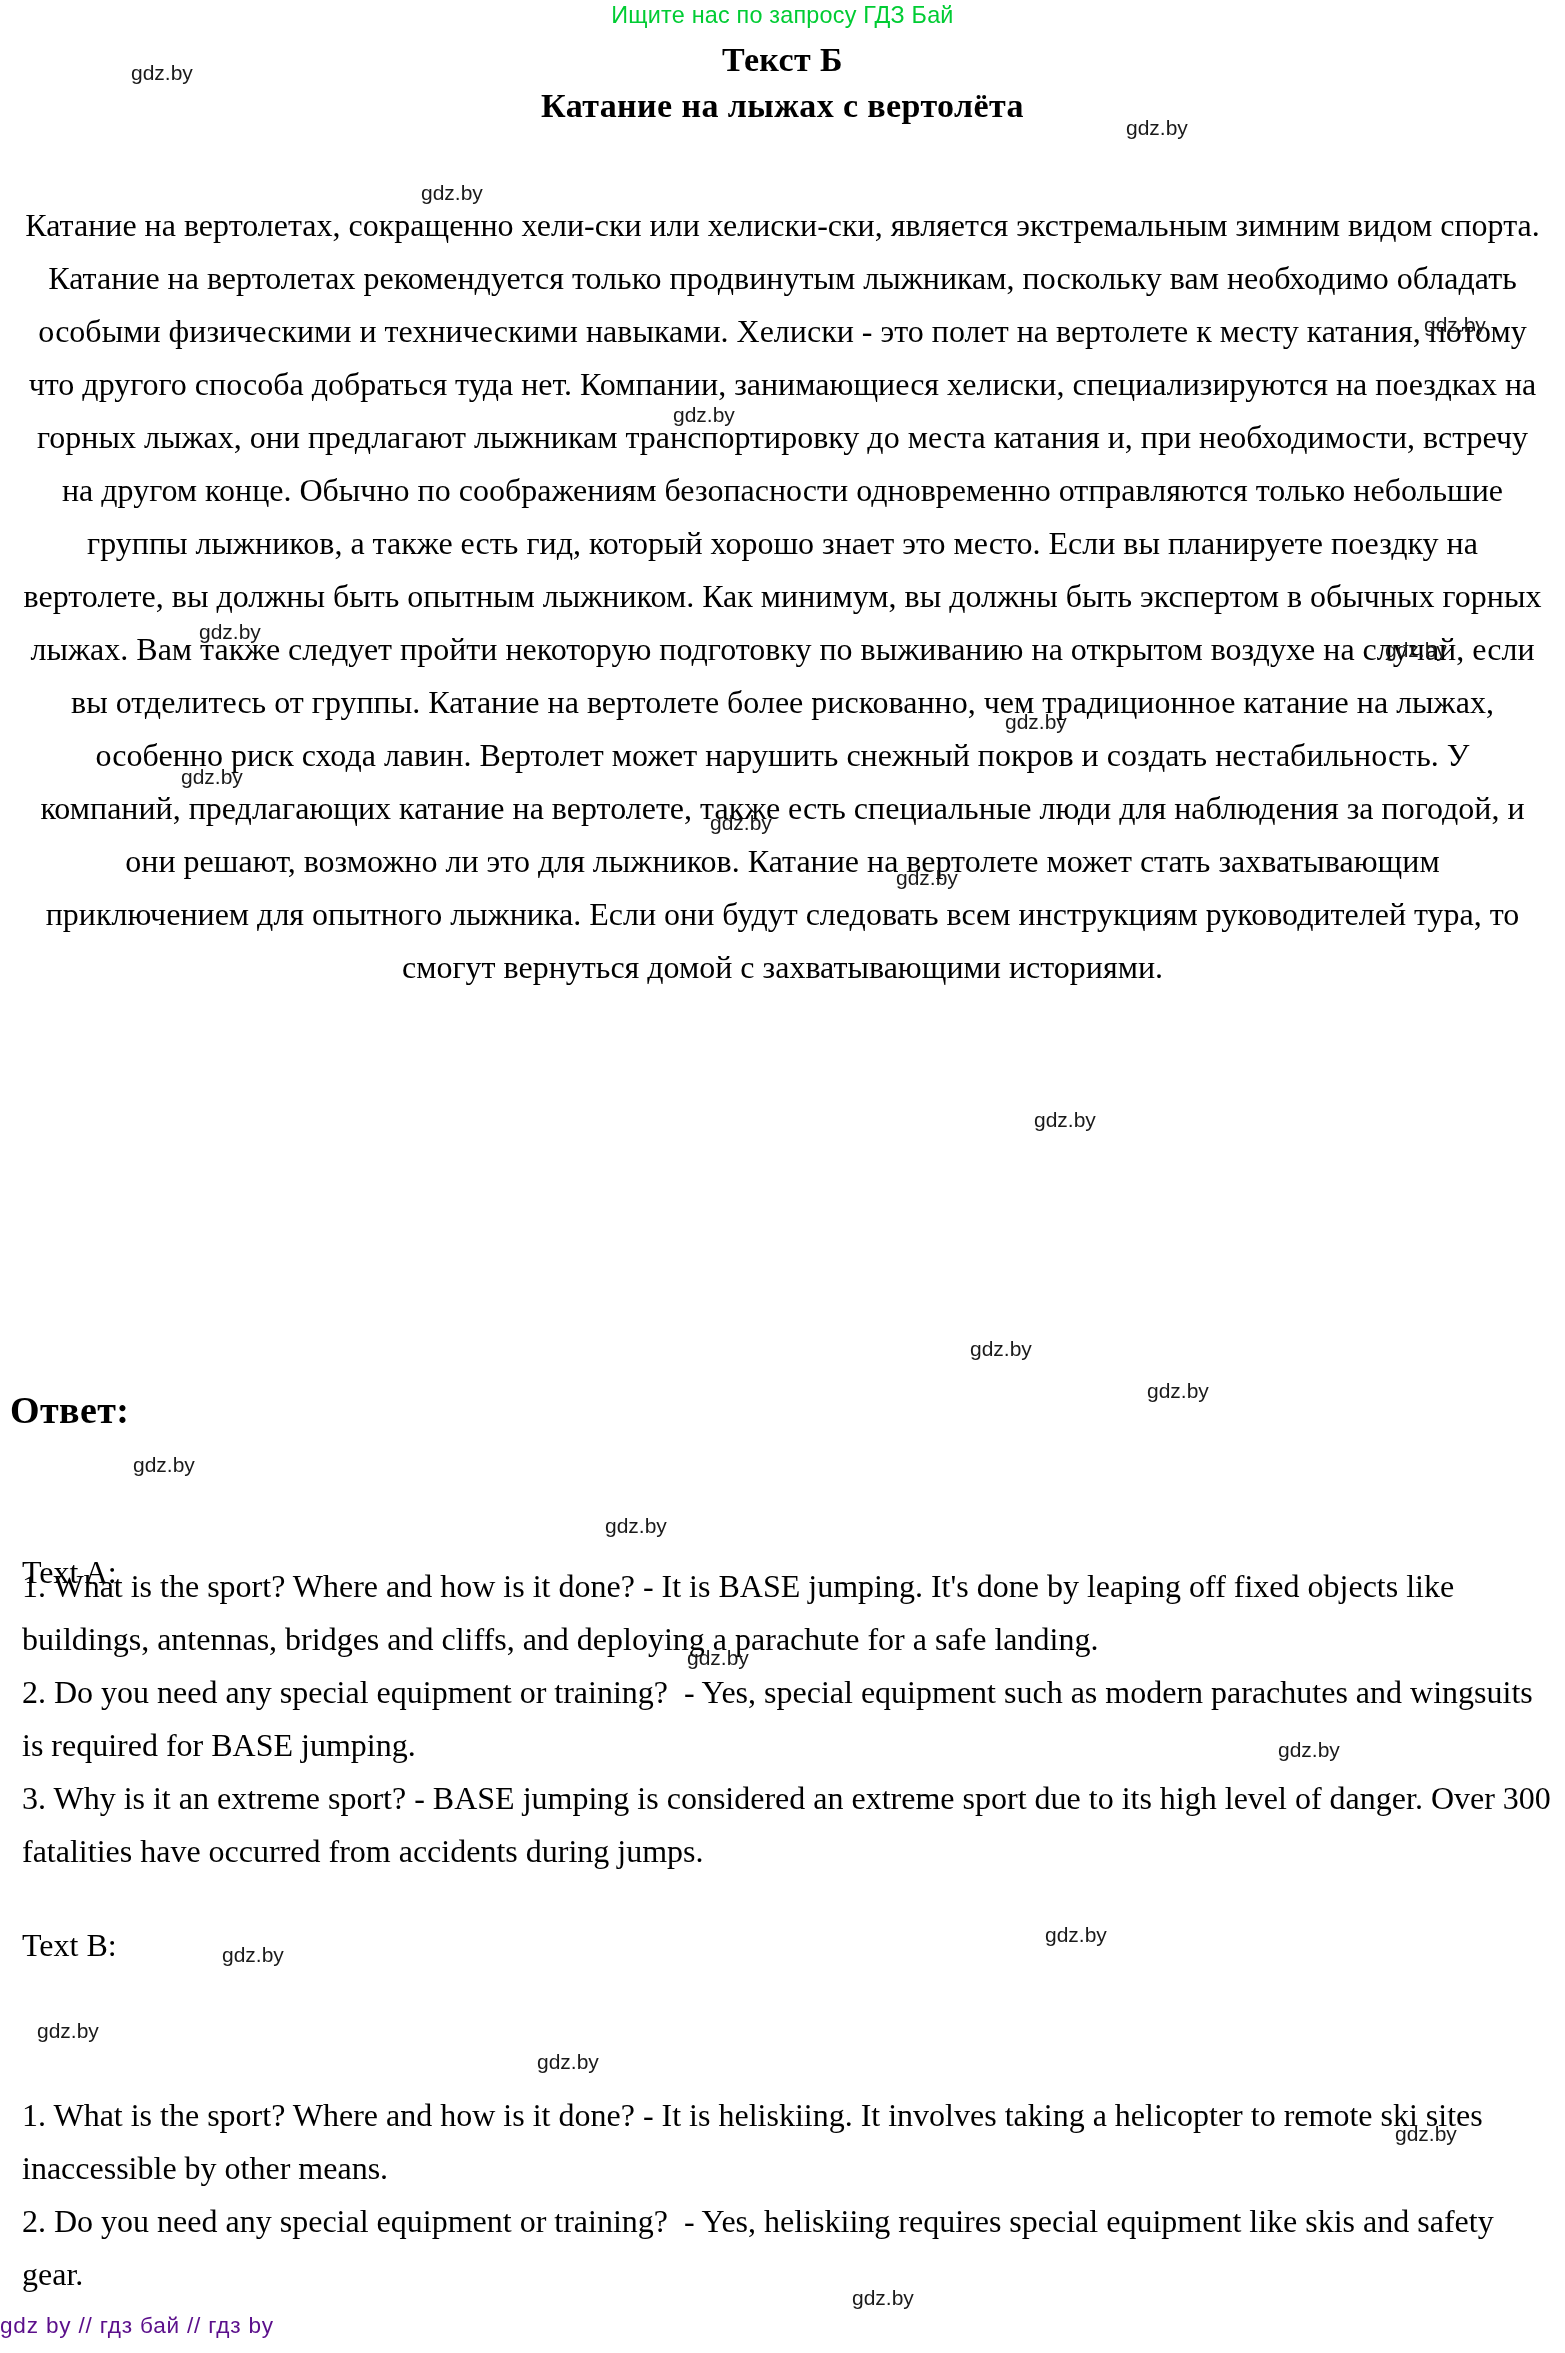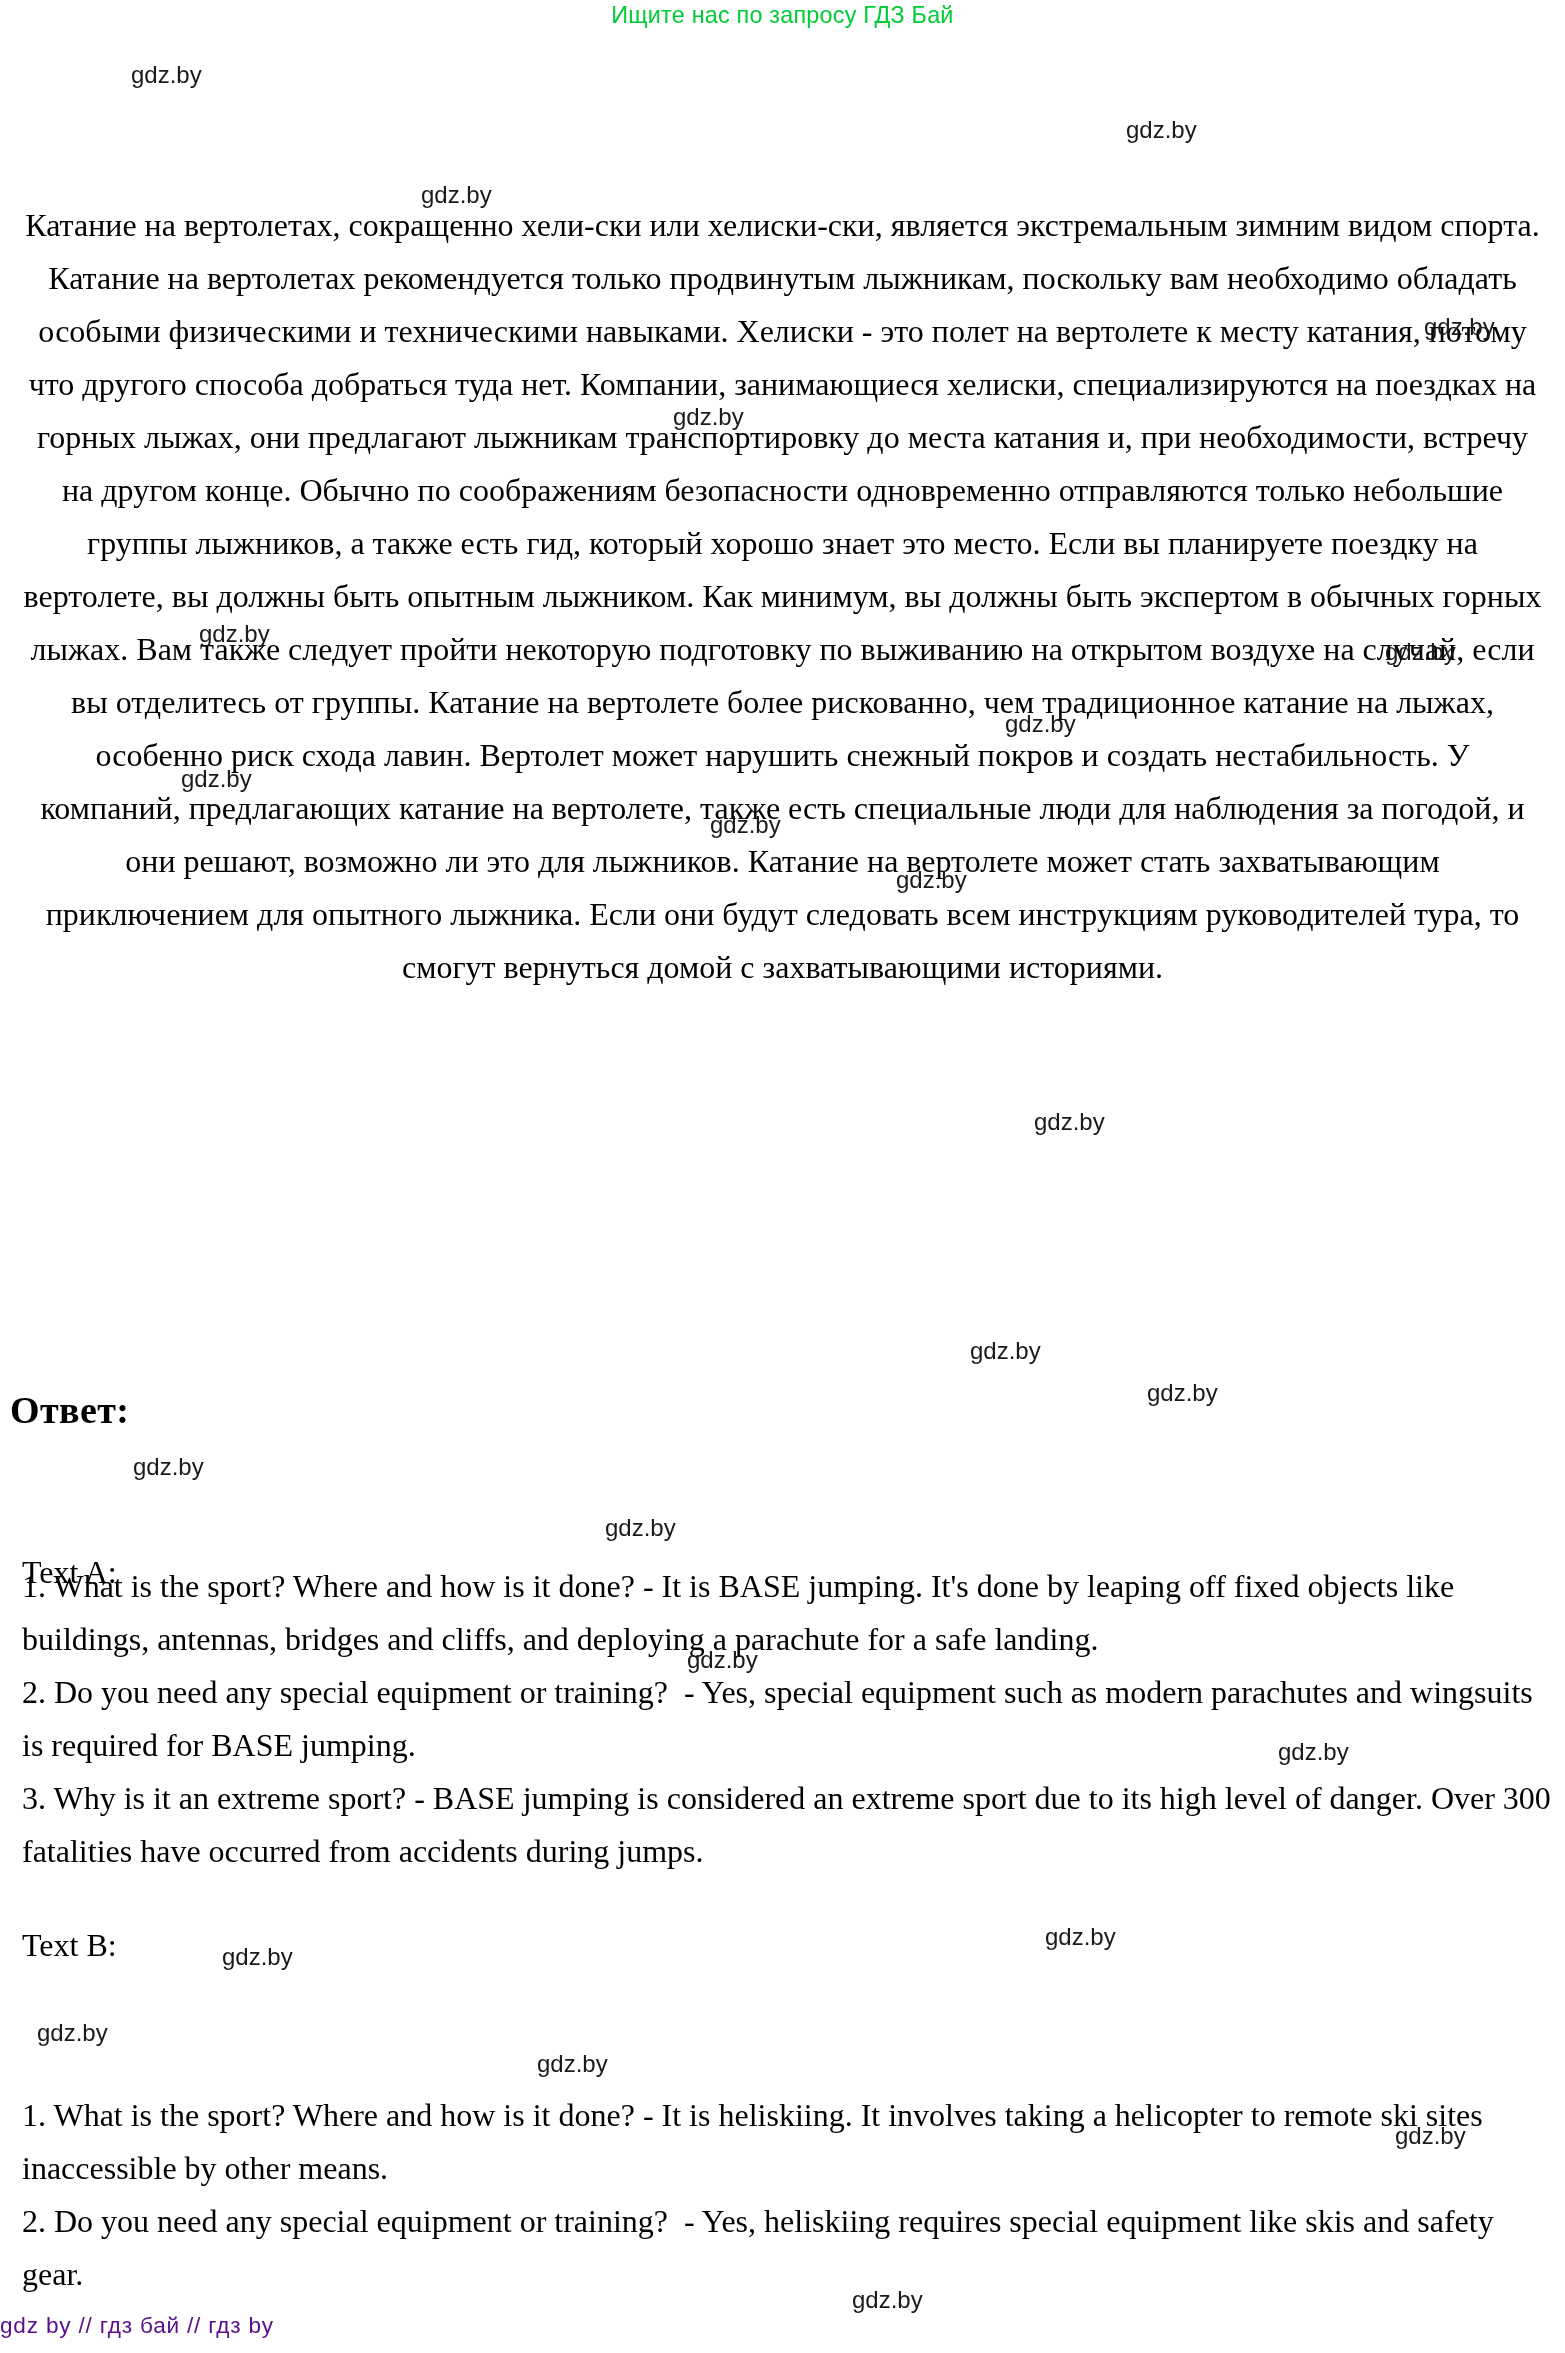--- a/index.html
+++ b/index.html
@@ -124,33 +124,37 @@
     font-family: "Liberation Sans", "DejaVu Sans", sans-serif;
     font-size: 22.6px;
     color: #5b0f8b;
     letter-spacing: 0.8px;
   }
 
   
   .wm {
     position: absolute;
     font-family: "Liberation Sans", "DejaVu Sans", sans-serif;
-    font-size: 24px;
+    font-size: 21px;
     color: #1a1a1a;
     white-space: nowrap;
     pointer-events: none;
   }
 </style>
 </head>
 <body>
 
 <div class="page">
 
   <div class="promo">Ищите нас по запросу ГДЗ Бай</div>
 
+  <div class="heading-block">
+    <div class="title-main">Текст Б</div>
+    <div class="title-sub">Катание на лыжах с вертолёта</div>
+  </div>
 
   <div class="body-text">Катание на вертолетах, сокращенно хели-ски или хелиски-ски, является экстремальным зимним видом спорта. Катание на вертолетах рекомендуется только продвинутым лыжникам, поскольку вам необходимо обладать особыми физическими и техническими навыками. Хелиски - это полет на вертолете к месту катания, потому что другого способа добраться туда нет. Компании, занимающиеся хелиски, специализируются на поездках на горных лыжах, они предлагают лыжникам транспортировку до места катания и, при необходимости, встречу на другом конце. Обычно по соображениям безопасности одновременно отправляются только небольшие группы лыжников, а также есть гид, который хорошо знает это место. Если вы планируете поездку на вертолете, вы должны быть опытным лыжником. Как минимум, вы должны быть экспертом в обычных горных лыжах. Вам также следует пройти некоторую подготовку по выживанию на открытом воздухе на случай, если вы отделитесь от группы. Катание на вертолете более рискованно, чем традиционное катание на лыжах, особенно риск схода лавин. Вертолет может нарушить снежный покров и создать нестабильность. У компаний, предлагающих катание на вертолете, также есть специальные люди для наблюдения за погодой, и они решают, возможно ли это для лыжников. Катание на вертолете может стать захватывающим приключением для опытного лыжника. Если они будут следовать всем инструкциям руководителей тура, то смогут вернуться домой с захватывающими историями.</div>
 
   <div class="answer-label">Ответ:</div>
 
   <div class="text-a-label">Text A:</div>
   <div class="text-a-body">1. What is the sport? Where and how is it done? - It is BASE jumping. It's done by leaping off fixed objects like buildings, antennas, bridges and cliffs, and deploying a parachute for a safe landing.
 2. Do you need any special equipment or training?  - Yes, special equipment such as modern parachutes and wingsuits is required for BASE jumping.
 3. Why is it an extreme sport? - BASE jumping is considered an extreme sport due to its high level of danger. Over 300 fatalities have occurred from accidents during jumps.</div>
 

